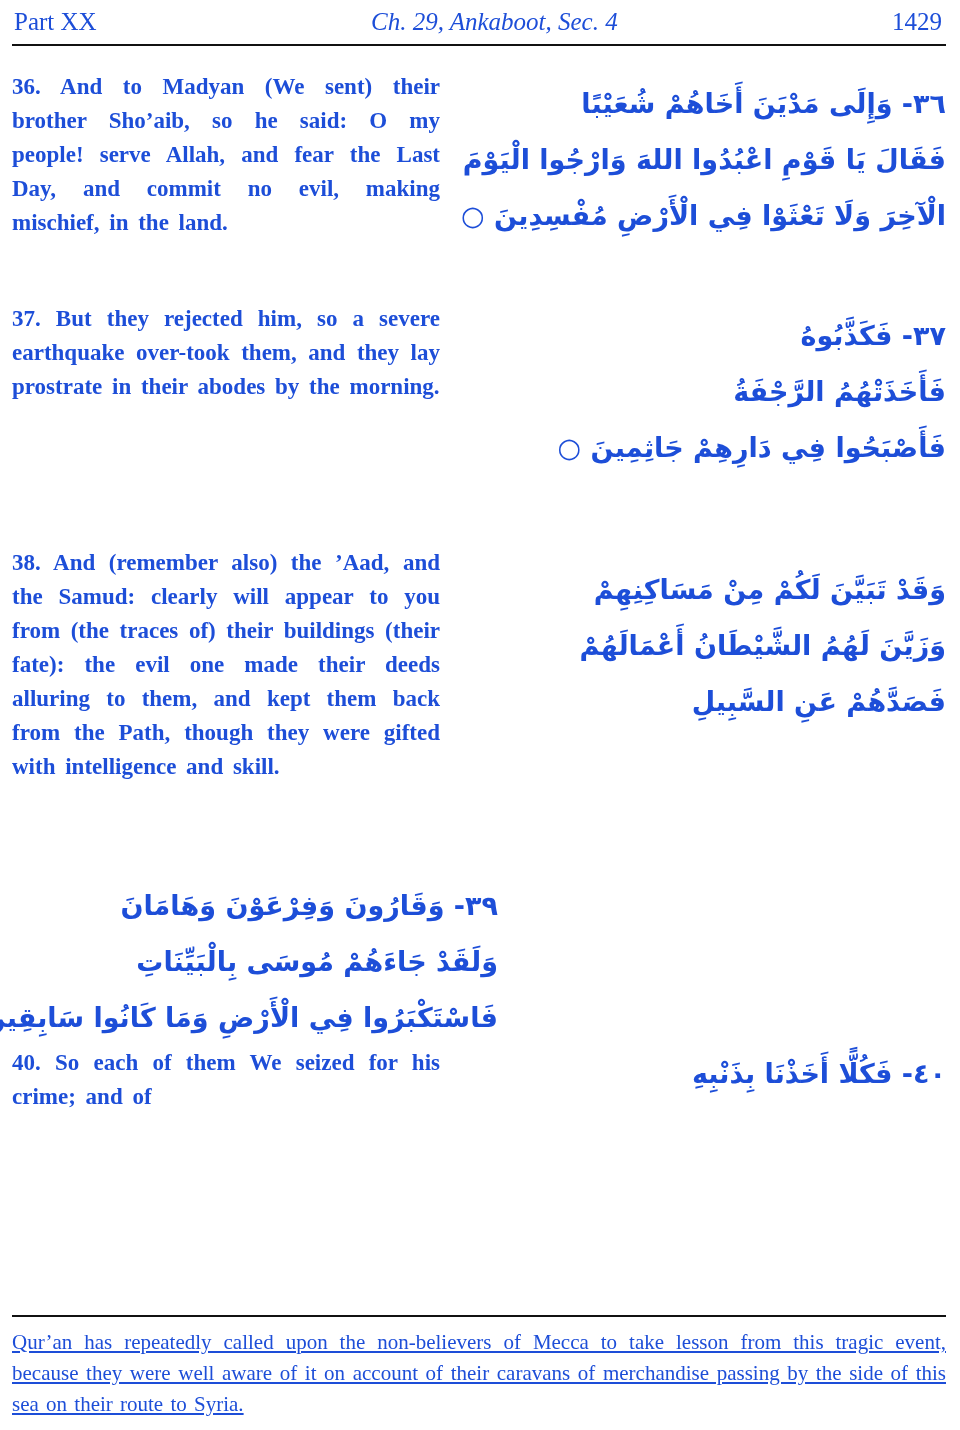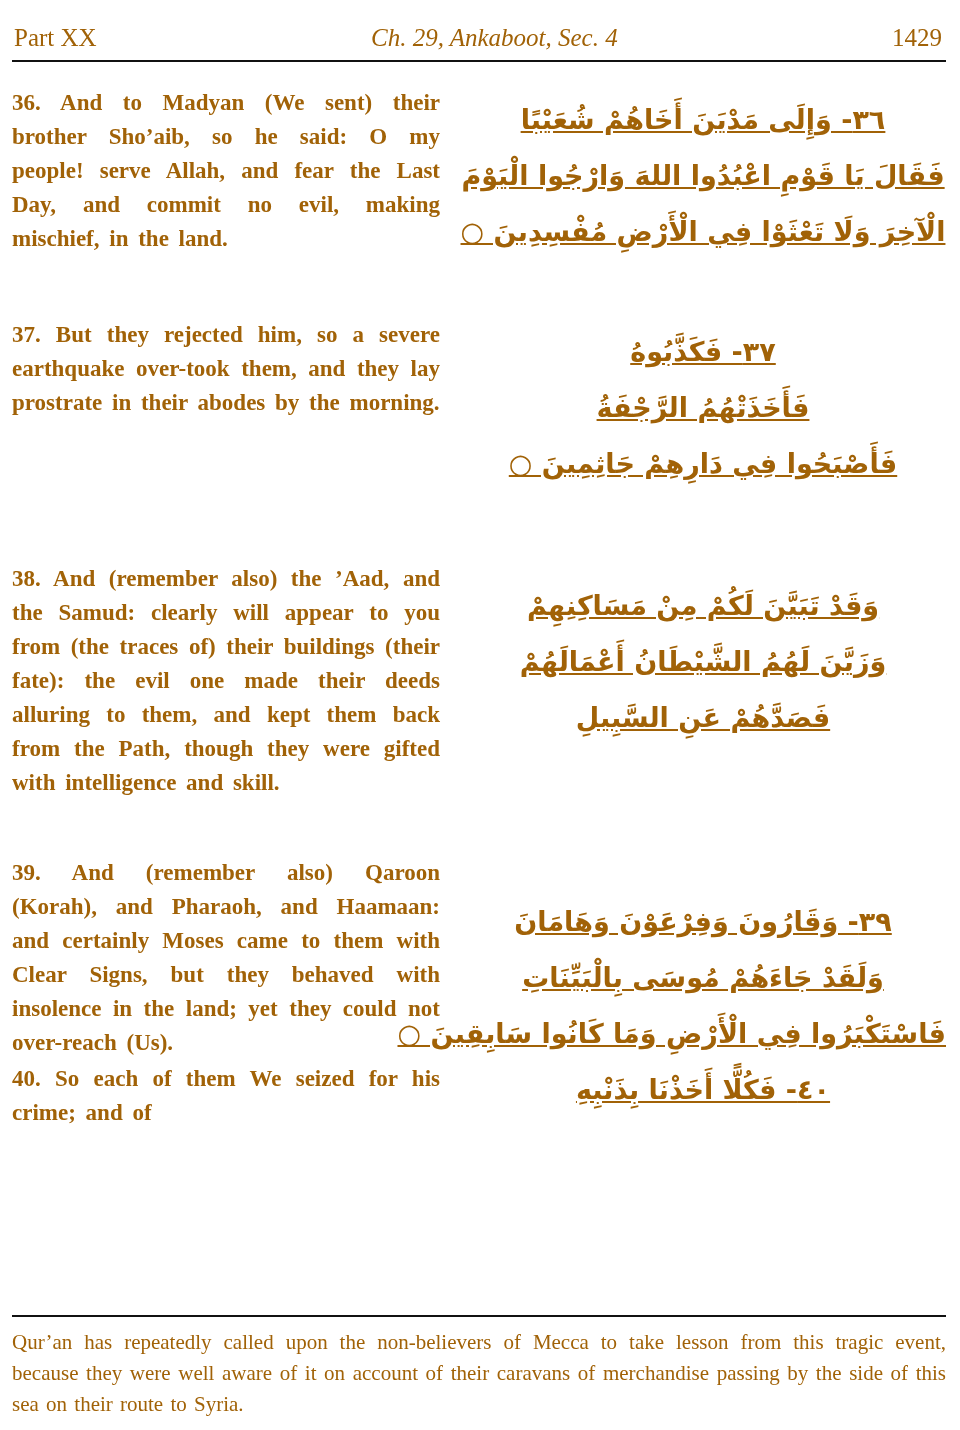--- a/index.html
+++ b/index.html
@@ -2,33 +2,33 @@
 <html><head>
 <meta charset="utf-8">
 <style>
   html, body { margin: 0; padding: 0; background: #ffffff; }
   .page {
     position: relative;
     width: 960px;
     height: 1430px;
     box-sizing: border-box;
     background: #ffffff;
-    color: #a16207;
+    color: #1d4ed8;
     font-family: "Liberation Serif", serif;
     padding: 6px 14px 0 12px;
     overflow: hidden;
   }
   .header {
     display: flex;
     justify-content: space-between;
     align-items: baseline;
     font-size: 25px;
     padding: 2px 4px 8px 2px;
   }
-  .header .center { font-style: italic; margin-top: 16px; }
+  .header .center { font-style: italic; }
   .rule { border-top: 2px solid #111; }
   .body { padding-top: 2px; }
   .verse {
     display: flex;
     justify-content: space-between;
     align-items: flex-start;
   }
   .english {
     width: 428px;
     margin: 0;
@@ -40,41 +40,42 @@
   }
   .arabic {
     width: 486px;
     direction: rtl;
     font-family: "DejaVu Sans", sans-serif;
     font-weight: bold;
     font-size: 27px;
     line-height: 56px;
     padding-top: 6px;
   }
-  .aline { text-align: center; white-space: nowrap; text-decoration: underline; }
+  .aline { text-align: right; white-space: nowrap; }
   .v36 { margin-top: 22px; }
   .v37 { margin-top: 58px; }
   .v38 { margin-top: 70px; }
   .v38 .arabic { padding-top: 16px; }
   .v39 { margin-top: 56px; }
   .v39 .arabic { padding-top: 38px; }
   .v40 { }
   .v40 .arabic { padding-top: 0; }
   .footer {
     position: absolute;
     left: 12px;
     right: 14px;
     bottom: 10px;
   }
   .footnote {
     margin: 10px 0 0 0;
     font-size: 21px;
     line-height: 31px;
     text-align: justify;
     word-spacing: 2px;
+    text-decoration: underline;
   }
 </style>
 </head>
 <body>
 
 <div class="page">
 
   <header class="header">
     <span class="part">Part XX</span>
     <span class="center">Ch. 29, Ankaboot, Sec. 4</span>
@@ -105,21 +106,20 @@
     <section class="verse v38">
       <p class="english">38. And (remember also) the ’Aad, and the Samud: clearly will appear to you from (the traces of) their buildings (their fate): the evil one made their deeds alluring to them, and kept them back from the Path, though they were gifted with intelligence and skill.</p>
       <div class="arabic">
         <div class="aline">وَقَدْ تَبَيَّنَ لَكُمْ مِنْ مَسَاكِنِهِمْ</div>
         <div class="aline">وَزَيَّنَ لَهُمُ الشَّيْطَانُ أَعْمَالَهُمْ</div>
         <div class="aline">فَصَدَّهُمْ عَنِ السَّبِيلِ</div>
       </div>
     </section>
 
     <section class="verse v39">
-      <p class="english">39. And (remember also) Qaroon (Korah), and Pharaoh, and Haamaan: and certainly Moses came to them with Clear Signs, but they behaved with insolence in the land; yet they could not over-reach (Us).</p>
       <div class="arabic">
         <div class="aline">٣٩- وَقَارُونَ وَفِرْعَوْنَ وَهَامَانَ</div>
         <div class="aline">وَلَقَدْ جَاءَهُمْ مُوسَى بِالْبَيِّنَاتِ</div>
         <div class="aline">فَاسْتَكْبَرُوا فِي الْأَرْضِ وَمَا كَانُوا سَابِقِينَ ○</div>
       </div>
     </section>
 
     <section class="verse v40">
       <p class="english">40. So each of them We seized for his crime; and of</p>
       <div class="arabic">

